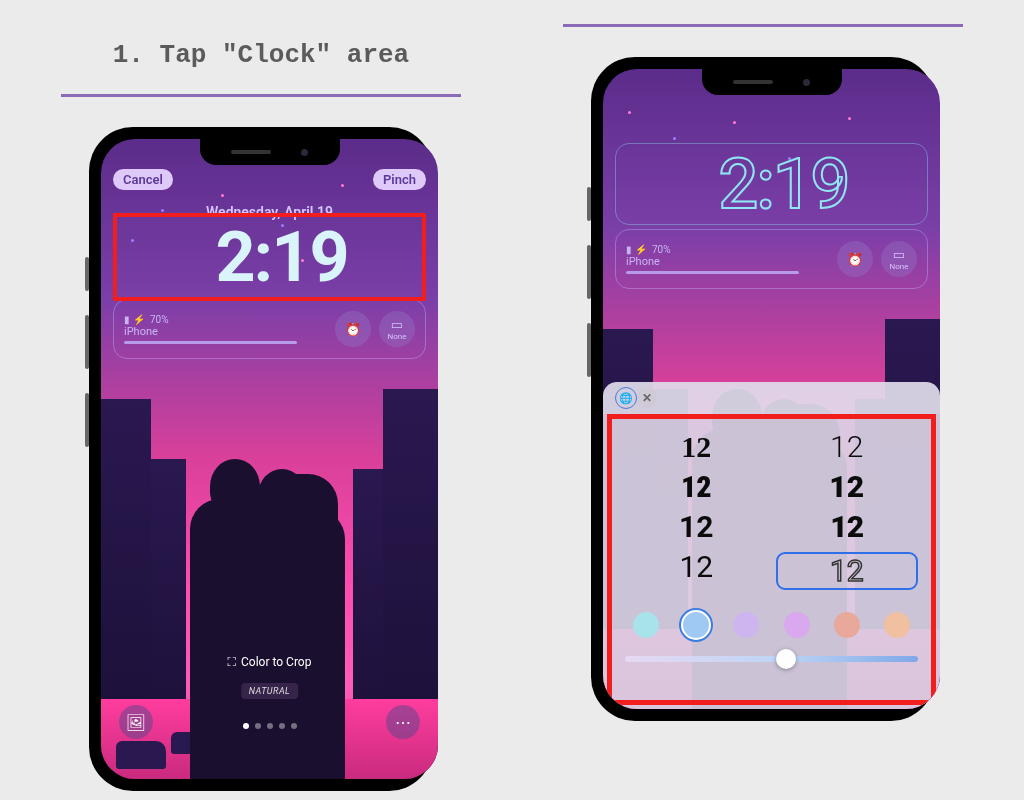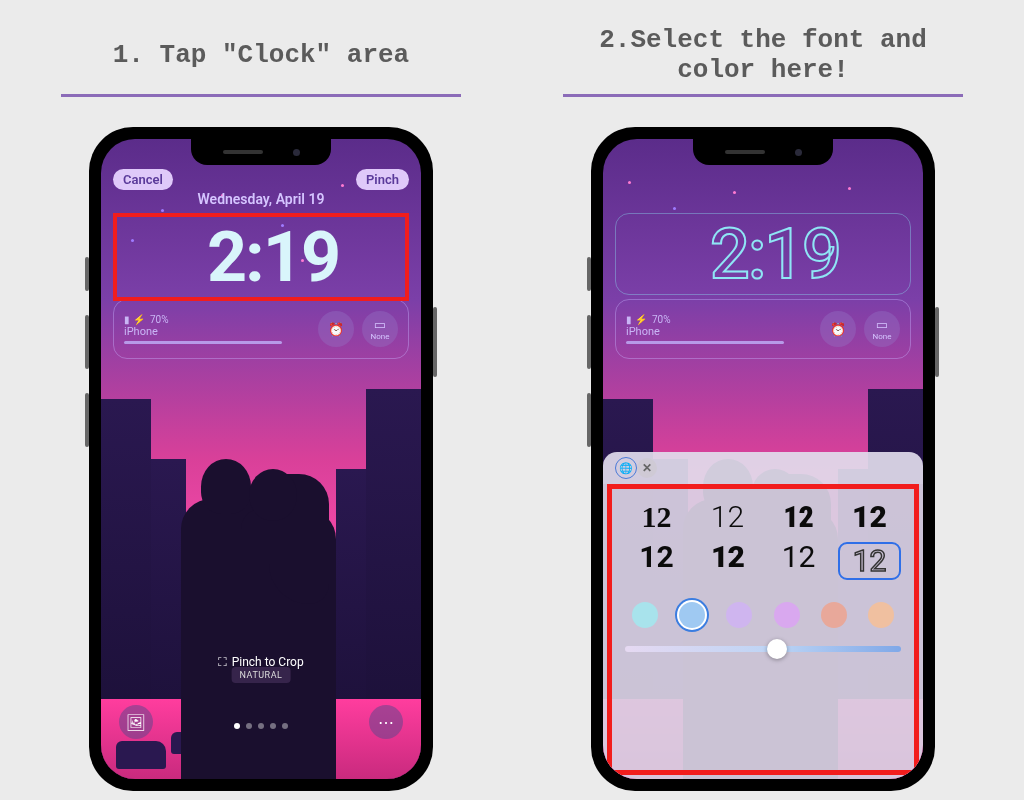--- a/index.html
+++ b/index.html
@@ -5,21 +5,21 @@
   html,body{margin:0;padding:0;width:1024px;height:800px;background:#ebebeb;font-family:-apple-system,BlinkMacSystemFont,'Segoe UI',Roboto,Helvetica,Arial,sans-serif;}
   .page{display:flex;gap:60px;justify-content:center;padding:20px 40px 0;}
   .col{flex:1;display:flex;flex-direction:column;align-items:center;}
   .step-title{font-size:26px;font-weight:700;color:#5b5b5b;font-family:'Courier New',monospace;text-align:center;min-height:70px;display:flex;align-items:center;justify-content:center;white-space:pre-line;}
   .rule{height:3px;width:400px;background:#8b6bb8;margin:4px 0 30px;}
   .phone{width:320px;height:640px;background:#000;border-radius:44px;padding:12px;position:relative;}
   .side-btns{position:absolute;left:-4px;top:130px;display:flex;flex-direction:column;gap:24px;}
   .side-btn{width:4px;height:34px;background:#666;border-radius:2px;}
   .side-btn.long{height:54px;}
   .right-btn{position:absolute;right:-4px;top:180px;width:4px;height:70px;background:#666;border-radius:2px;}
-  .screen{width:100%;height:100%;border-radius:34px;overflow:hidden;position:relative;background:linear-gradient(180deg,#5b2c8a 0%,#7b3fa8 25%,#d94099 50%,#ff4db0 70%,#ff5cb8 85%,#d94099 100%);}
+  .screen{width:100%;height:100%;border-radius:34px;overflow:hidden;position:relative;background:linear-gradient(180deg,#5b2c8a 0%,#7b3fa8 25%,#d94099 50%,#ff4db0 70%,#ff5cb8 85%,#d94099 100%);padding-left:17px;}
   .notch{position:absolute;top:0;left:50%;transform:translateX(-50%);width:140px;height:26px;background:#000;border-radius:0 0 16px 16px;z-index:50;display:flex;align-items:center;justify-content:center;gap:30px;}
   .speaker{width:40px;height:4px;background:#333;border-radius:2px;}
   .cam{width:7px;height:7px;background:#2a2a3a;border-radius:50%;}
   
   .buildings{position:absolute;inset:0;pointer-events:none;}
   .bldg{position:absolute;bottom:0;background:linear-gradient(180deg,#2a1850 0%,#1a0f35 100%);}
   .bldg.l1{left:0;width:50px;height:380px;}
   .bldg.l2{left:50px;width:35px;height:320px;}
   .bldg.r1{right:0;width:55px;height:390px;}
   .bldg.r2{right:55px;width:30px;height:310px;}
@@ -31,50 +31,50 @@
   .body2{position:absolute;top:90px;left:80px;width:95px;height:270px;background:#1a0f2e;border-radius:20px 30px 0 0;}
   .ground{position:absolute;bottom:0;left:0;right:0;height:80px;background:linear-gradient(180deg,#ff3d9e 0%,#c92a7e 100%);z-index:1;}
   .car{position:absolute;bottom:10px;width:50px;height:28px;background:#2a1850;border-radius:6px 10px 3px 3px;z-index:2;}
   .car.c1{left:15px;}
   .car.c2{left:70px;bottom:25px;width:40px;height:22px;}
   .dots-sky{position:absolute;top:30px;left:0;right:0;height:180px;}
   .dot{position:absolute;width:3px;height:3px;border-radius:50%;}
   
   .top-bar{position:absolute;top:30px;left:12px;right:12px;display:flex;justify-content:space-between;z-index:10;}
   .pill{background:rgba(230,210,255,.95);color:#5a3a9a;font-size:13px;font-weight:600;padding:3px 10px;border-radius:11px;}
-  .date-line{position:absolute;top:52px;left:0;right:0;text-align:center;color:#d5c5ff;font-size:14px;font-weight:600;z-index:10;}
+  .date-line{position:absolute;top:65px;left:0;right:0;text-align:center;color:#d5c5ff;font-size:14px;font-weight:600;z-index:10;}
   .date-line.b{color:#aee8f8;}
   .clock-box{position:absolute;top:74px;left:12px;right:12px;height:80px;display:flex;align-items:center;justify-content:center;z-index:11;}
   .clock-box.hl{border:4px solid #f21d1d;}
   .clock-txt{font-size:70px;font-weight:700;color:#d9f5fb;letter-spacing:-2px;line-height:1;margin-left:24px;}
   .clock-txt.outline{color:transparent;-webkit-text-stroke:2px #8fe6f5;font-weight:500;}
   .widget-box{position:absolute;top:160px;left:12px;right:12px;height:58px;border:1px solid rgba(200,180,255,.4);border-radius:14px;display:flex;align-items:center;padding:0 10px;gap:8px;z-index:10;}
   .wg-left{flex:1;}
   .wg-batt{color:#c9b5f5;font-size:10px;display:flex;align-items:center;gap:4px;}
   .wg-dev{color:#c9b5f5;font-size:11px;}
   .wg-bar{height:3px;background:#b79ae8;border-radius:2px;margin-top:3px;width:85%;}
   .wg-circ{width:36px;height:36px;border-radius:50%;background:rgba(150,120,200,.35);display:flex;flex-direction:column;align-items:center;justify-content:center;color:#d5c5ff;}
   .wg-circ .ic{font-size:13px;}
   .wg-circ .lb{font-size:8px;}
   .pinch{position:absolute;bottom:110px;left:0;right:0;text-align:center;color:#fff;font-size:12px;z-index:10;display:flex;justify-content:center;align-items:center;gap:5px;}
-  .tag{position:absolute;bottom:96px;left:50%;transform:translateX(-50%);background:rgba(60,40,80,.85);color:#ddd;font-size:9px;padding:3px 8px;border-radius:4px;letter-spacing:.5px;z-index:10;}
+  .tag{position:absolute;bottom:80px;left:50%;transform:translateX(-50%);background:rgba(60,40,80,.85);color:#ddd;font-size:9px;padding:3px 8px;border-radius:4px;letter-spacing:.5px;z-index:10;font-style:italic;}
   .pager{position:absolute;bottom:50px;left:0;right:0;display:flex;justify-content:center;gap:6px;z-index:10;}
   .pdot{width:6px;height:6px;border-radius:50%;background:rgba(255,255,255,.4);}
   .pdot.on{background:#fff;}
   .bot-btns{position:absolute;bottom:40px;left:18px;right:18px;display:flex;justify-content:space-between;z-index:10;}
   .bbtn{width:34px;height:34px;border-radius:50%;background:rgba(100,70,140,.55);display:flex;align-items:center;justify-content:center;color:#fff;font-size:16px;}
   
   .panel-wrap{position:absolute;top:313px;left:0;right:0;bottom:0;z-index:20;}
   .panel-head{height:32px;background:rgba(225,220,235,.92);display:flex;align-items:center;padding:0 12px;font-size:13px;border-radius:14px 14px 0 0;}
   .ph-icon{width:20px;height:20px;border-radius:50%;border:1px solid #4a7ad8;display:flex;align-items:center;justify-content:center;color:#4a7ad8;font-size:11px;}
   .ph-title{flex:1;text-align:center;color:#333;font-weight:500;}
   .ph-x{width:20px;height:20px;border-radius:50%;background:#cfcad5;color:#666;display:flex;align-items:center;justify-content:center;font-size:12px;font-weight:700;}
   .panel-body{position:absolute;top:32px;left:0;right:0;bottom:0;background:rgba(218,210,228,.92);}
   .red-frame{position:absolute;top:32px;left:4px;right:4px;bottom:4px;border:5px solid #f21d1d;z-index:25;pointer-events:none;}
-  .font-grid{display:grid;grid-template-columns:repeat(4,1fr);gap:10px 8px;padding:18px 22px 10px;}
+  .font-grid{display:grid;grid-template-columns:repeat(2,1fr);gap:10px 8px;padding:18px 22px 10px;}
   .fopt{font-size:30px;text-align:center;line-height:1;color:#0b0b0b;}
   .fopt.f1{font-weight:800;font-family:Georgia,serif;}
   .fopt.f2{font-weight:300;}
   .fopt.f3{font-weight:900;font-stretch:condensed;}
   .fopt.f4{font-weight:900;}
   .fopt.f5{font-weight:700;}
   .fopt.f6{font-weight:900;letter-spacing:-1px;}
   .fopt.f7{font-weight:400;}
   .fopt.f8{border:2px solid #2f6fe8;border-radius:9px;padding:2px 3px;color:transparent;-webkit-text-stroke:1.5px #333;font-weight:400;}
   .colors{display:flex;justify-content:space-around;padding:12px 18px 6px;}
@@ -157,21 +157,21 @@
             <span class="ic">⏰</span>
           </div>
           <div class="wg-circ">
             <span class="ic">▭</span>
             <span class="lb">None</span>
           </div>
         </div>
 
         <div class="pinch">
           <span>⛶</span>
-          <span>Pinch to Crop</span>
+          <span>Color to Crop</span>
         </div>
         <div class="tag">NATURAL</div>
         <div class="pager">
           <span class="pdot on"></span>
             <span class="pdot"></span>
             <span class="pdot"></span>
             <span class="pdot"></span>
             <span class="pdot"></span>
         </div>
         <div class="bot-btns">
@@ -180,22 +180,20 @@
             </div>
           <div class="bbtn">
               <span>⋯</span>
             </div>
         </div>
       </div>
     </div>
   </div>
 
   <div class="col">
-    <div class="step-title">2.Select the font and
-color here!</div>
     <div class="rule"></div>
 
     <div class="phone">
       <div class="side-btns">
         <div class="side-btn"></div>
         <div class="side-btn long"></div>
         <div class="side-btn long"></div>
       </div>
       <div class="right-btn"></div>
 

